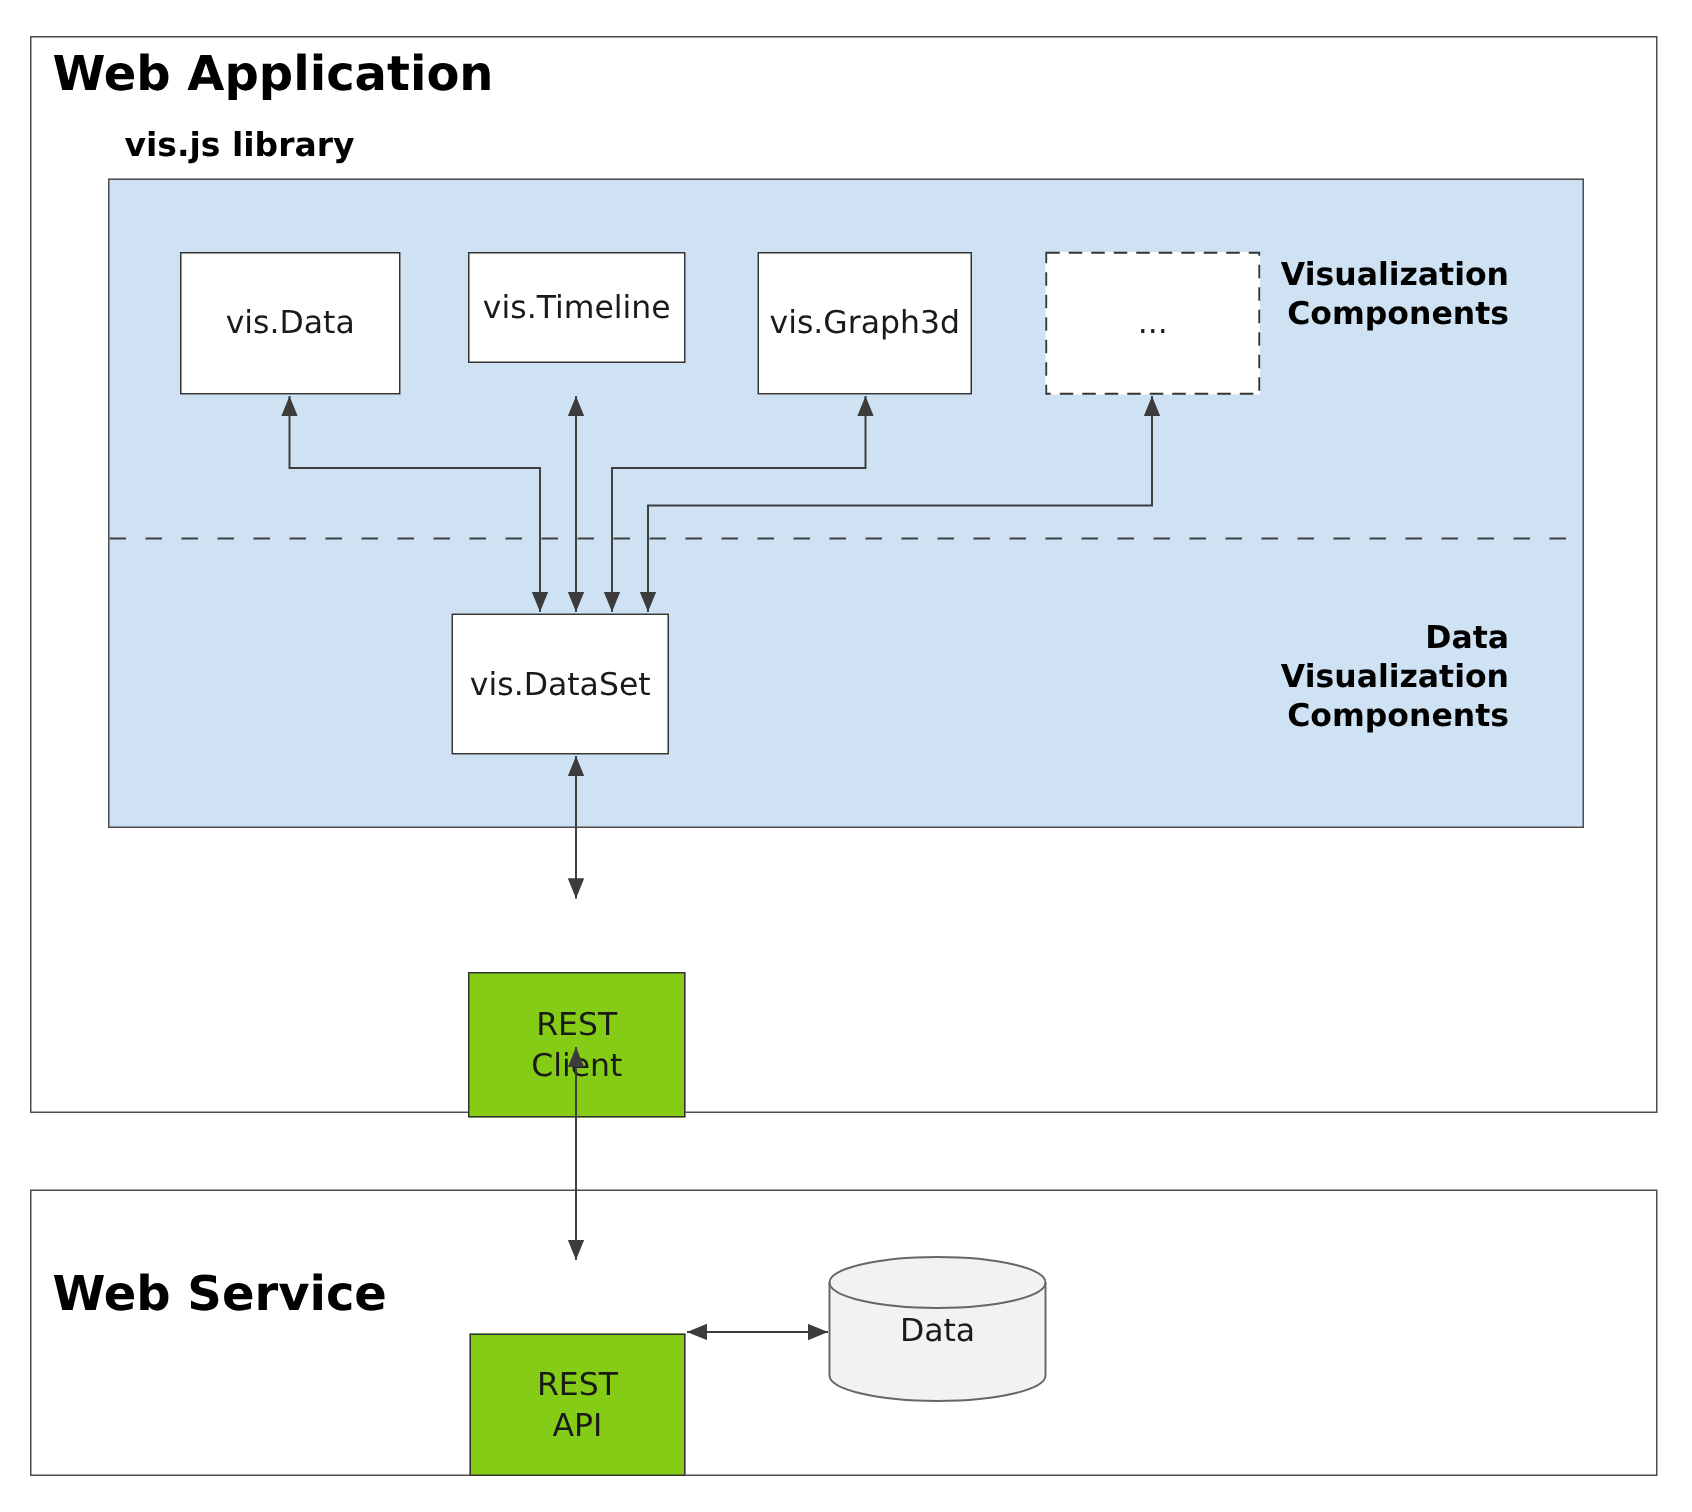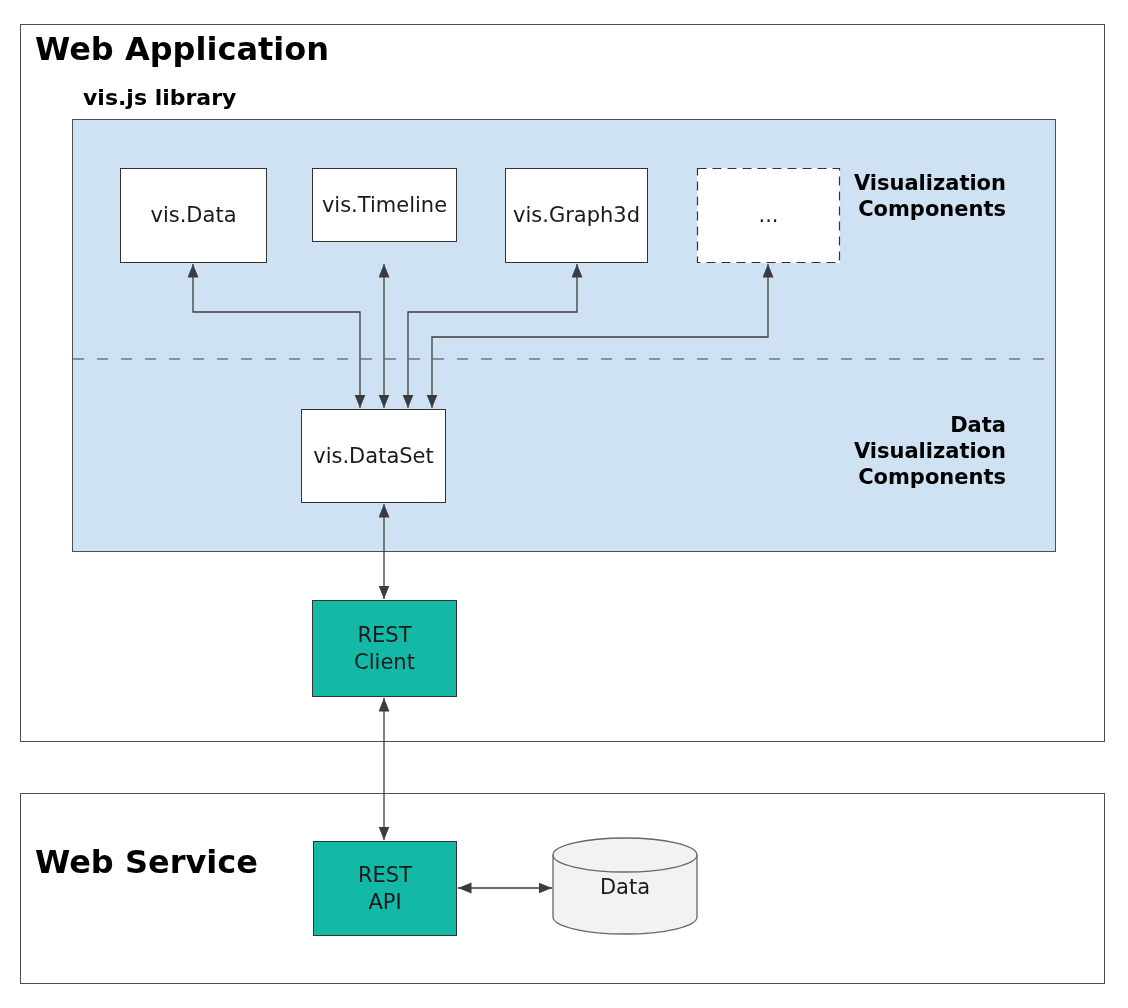--- a/index.html
+++ b/index.html
@@ -54,21 +54,21 @@
     display: flex;
     flex-direction: column;
     align-items: center;
     justify-content: center;
     text-align: center;
     font-size: 21px;
     line-height: 27px;
     color: #1a1a1a;
     z-index: 1;
   }
-  .node.gray { background: #14b8a6; }
+  .node.gray { background: #84cc16; margin-top: 48px; }
   .node.borderless { border: none; }
   .side-label {
     position: absolute;
     right: 122px;
     text-align: right;
     font-size: 21px;
     font-weight: bold;
     line-height: 26px;
     color: #000000;
     z-index: 1;

